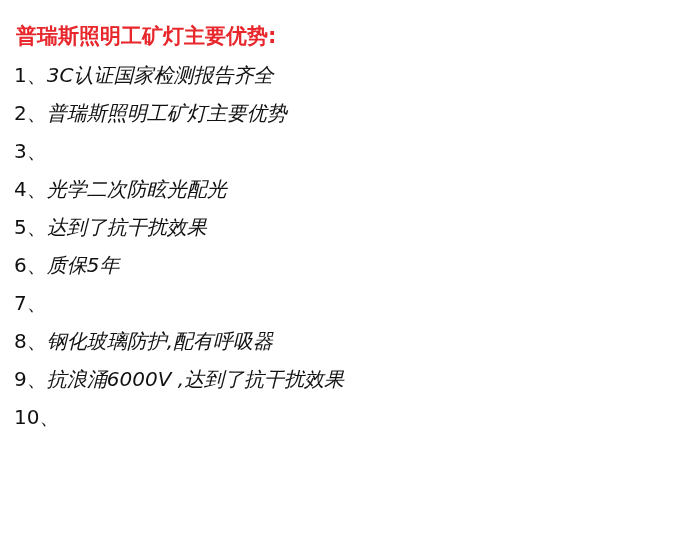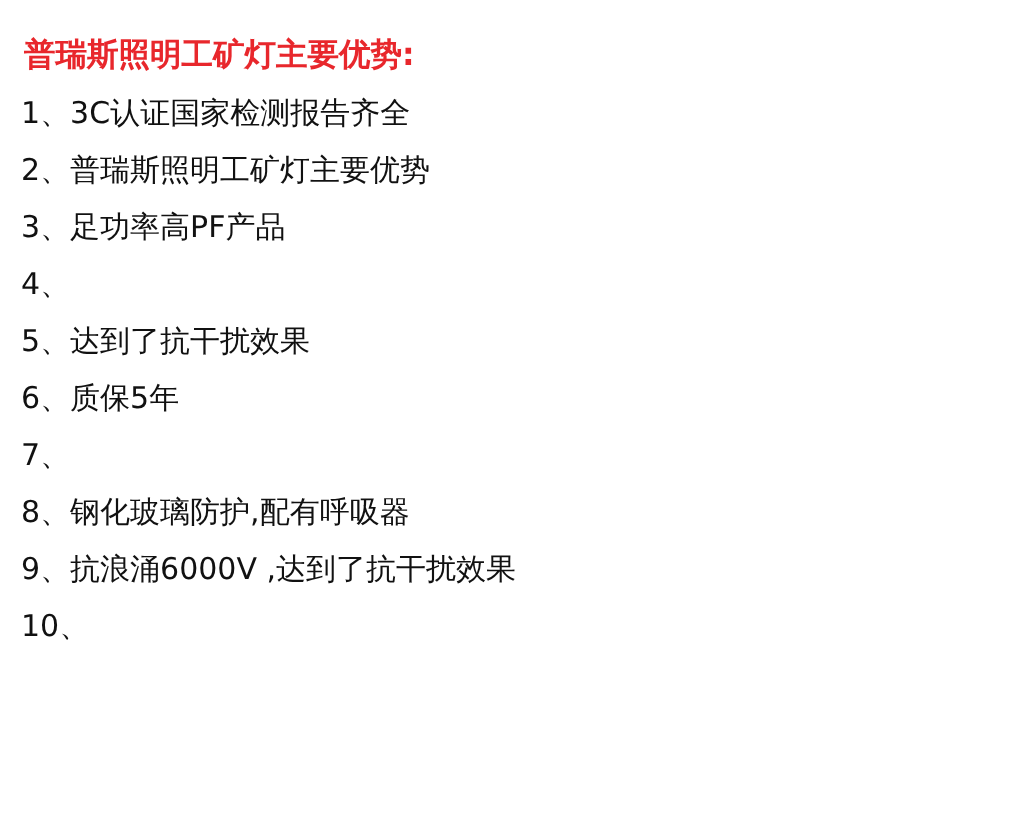--- a/index.html
+++ b/index.html
@@ -45,20 +45,21 @@
   }
   .adv-index {
     flex: 0 0 auto;
     font-size: 20px;
     color: #111111;
   }
   .adv-text {
     flex: 0 0 auto;
     font-size: 20px;
     color: #111111;
+    font-style: italic;
   }
   .adv-item:last-child {
     margin-bottom: 0;
   }
 </style>
 </head>
 <body>
 
 <div class="sheet">
 
@@ -68,24 +69,24 @@
     <li class="adv-item">
       <span class="adv-index">1、</span>
       <span class="adv-text">3C认证国家检测报告齐全</span>
     </li>
     <li class="adv-item">
       <span class="adv-index">2、</span>
       <span class="adv-text">普瑞斯照明工矿灯主要优势</span>
     </li>
     <li class="adv-item">
       <span class="adv-index">3、</span>
-      <span class="adv-text">足功率高PF产品</span>
     </li>
     <li class="adv-item">
       <span class="adv-index">4、</span>
+      <span class="adv-text">光学二次防眩光配光</span>
     </li>
     <li class="adv-item">
       <span class="adv-index">5、</span>
       <span class="adv-text">达到了抗干扰效果</span>
     </li>
     <li class="adv-item">
       <span class="adv-index">6、</span>
       <span class="adv-text">质保5年</span>
     </li>
     <li class="adv-item">

